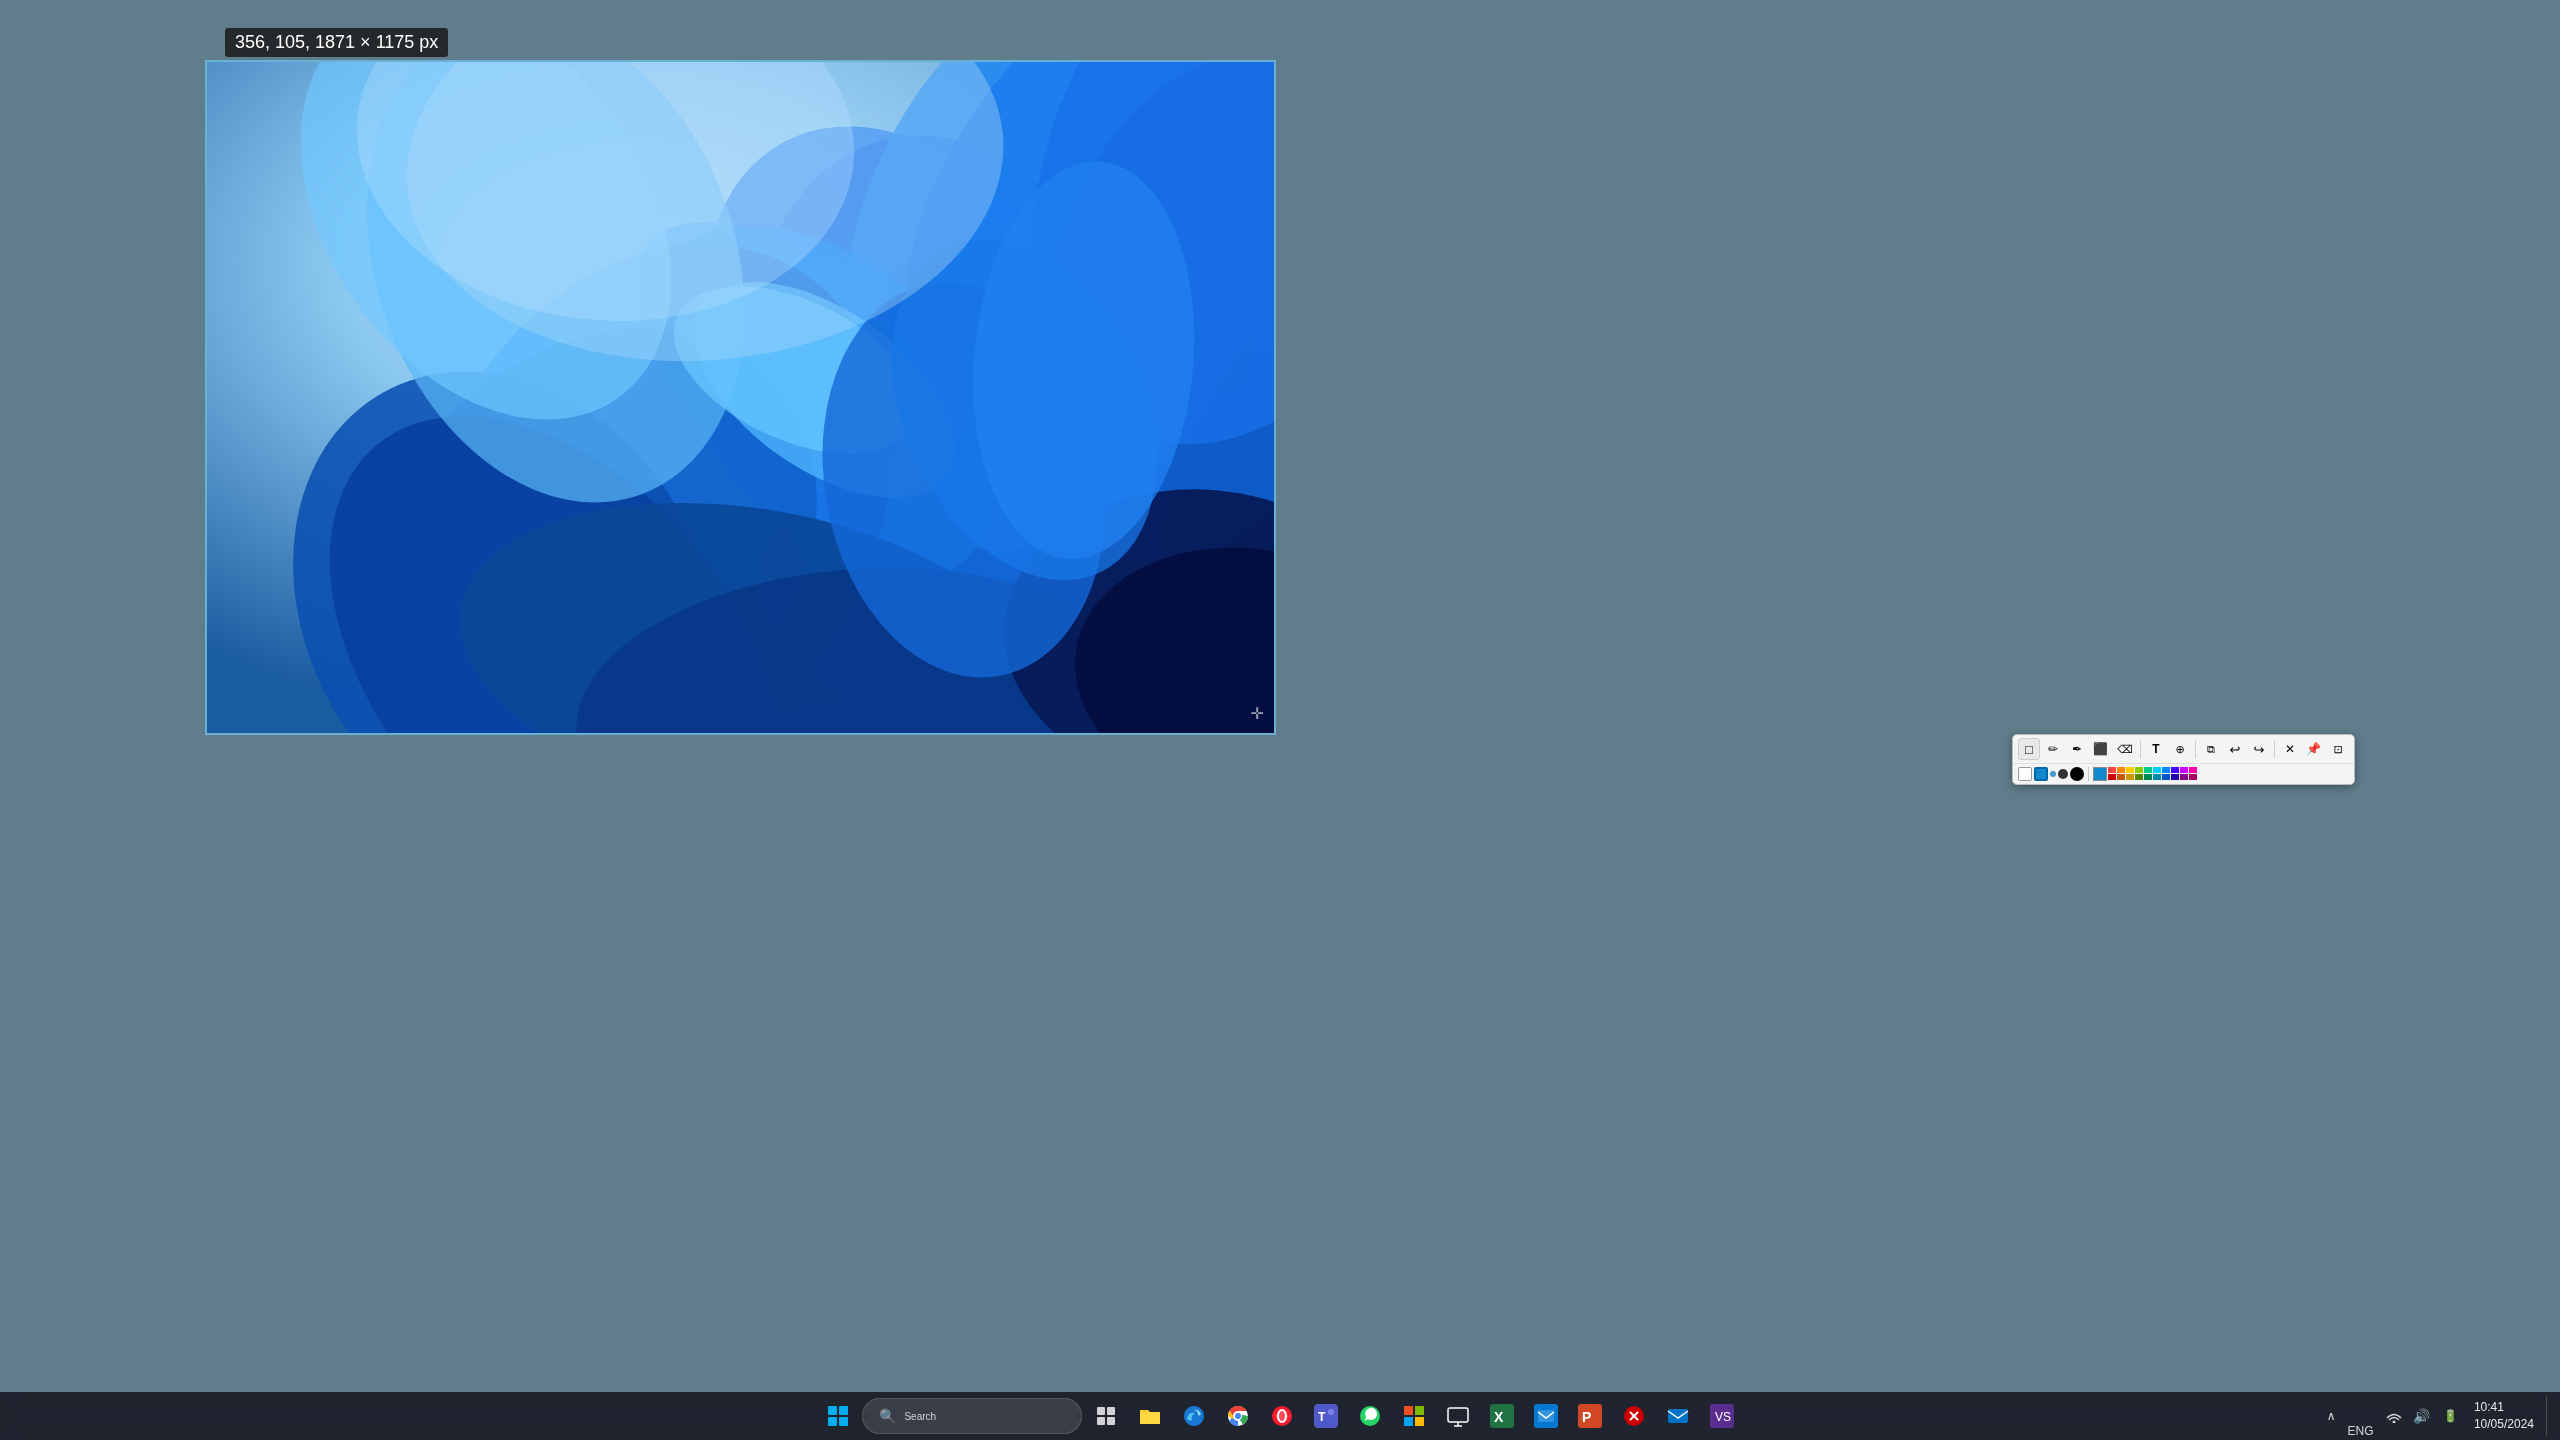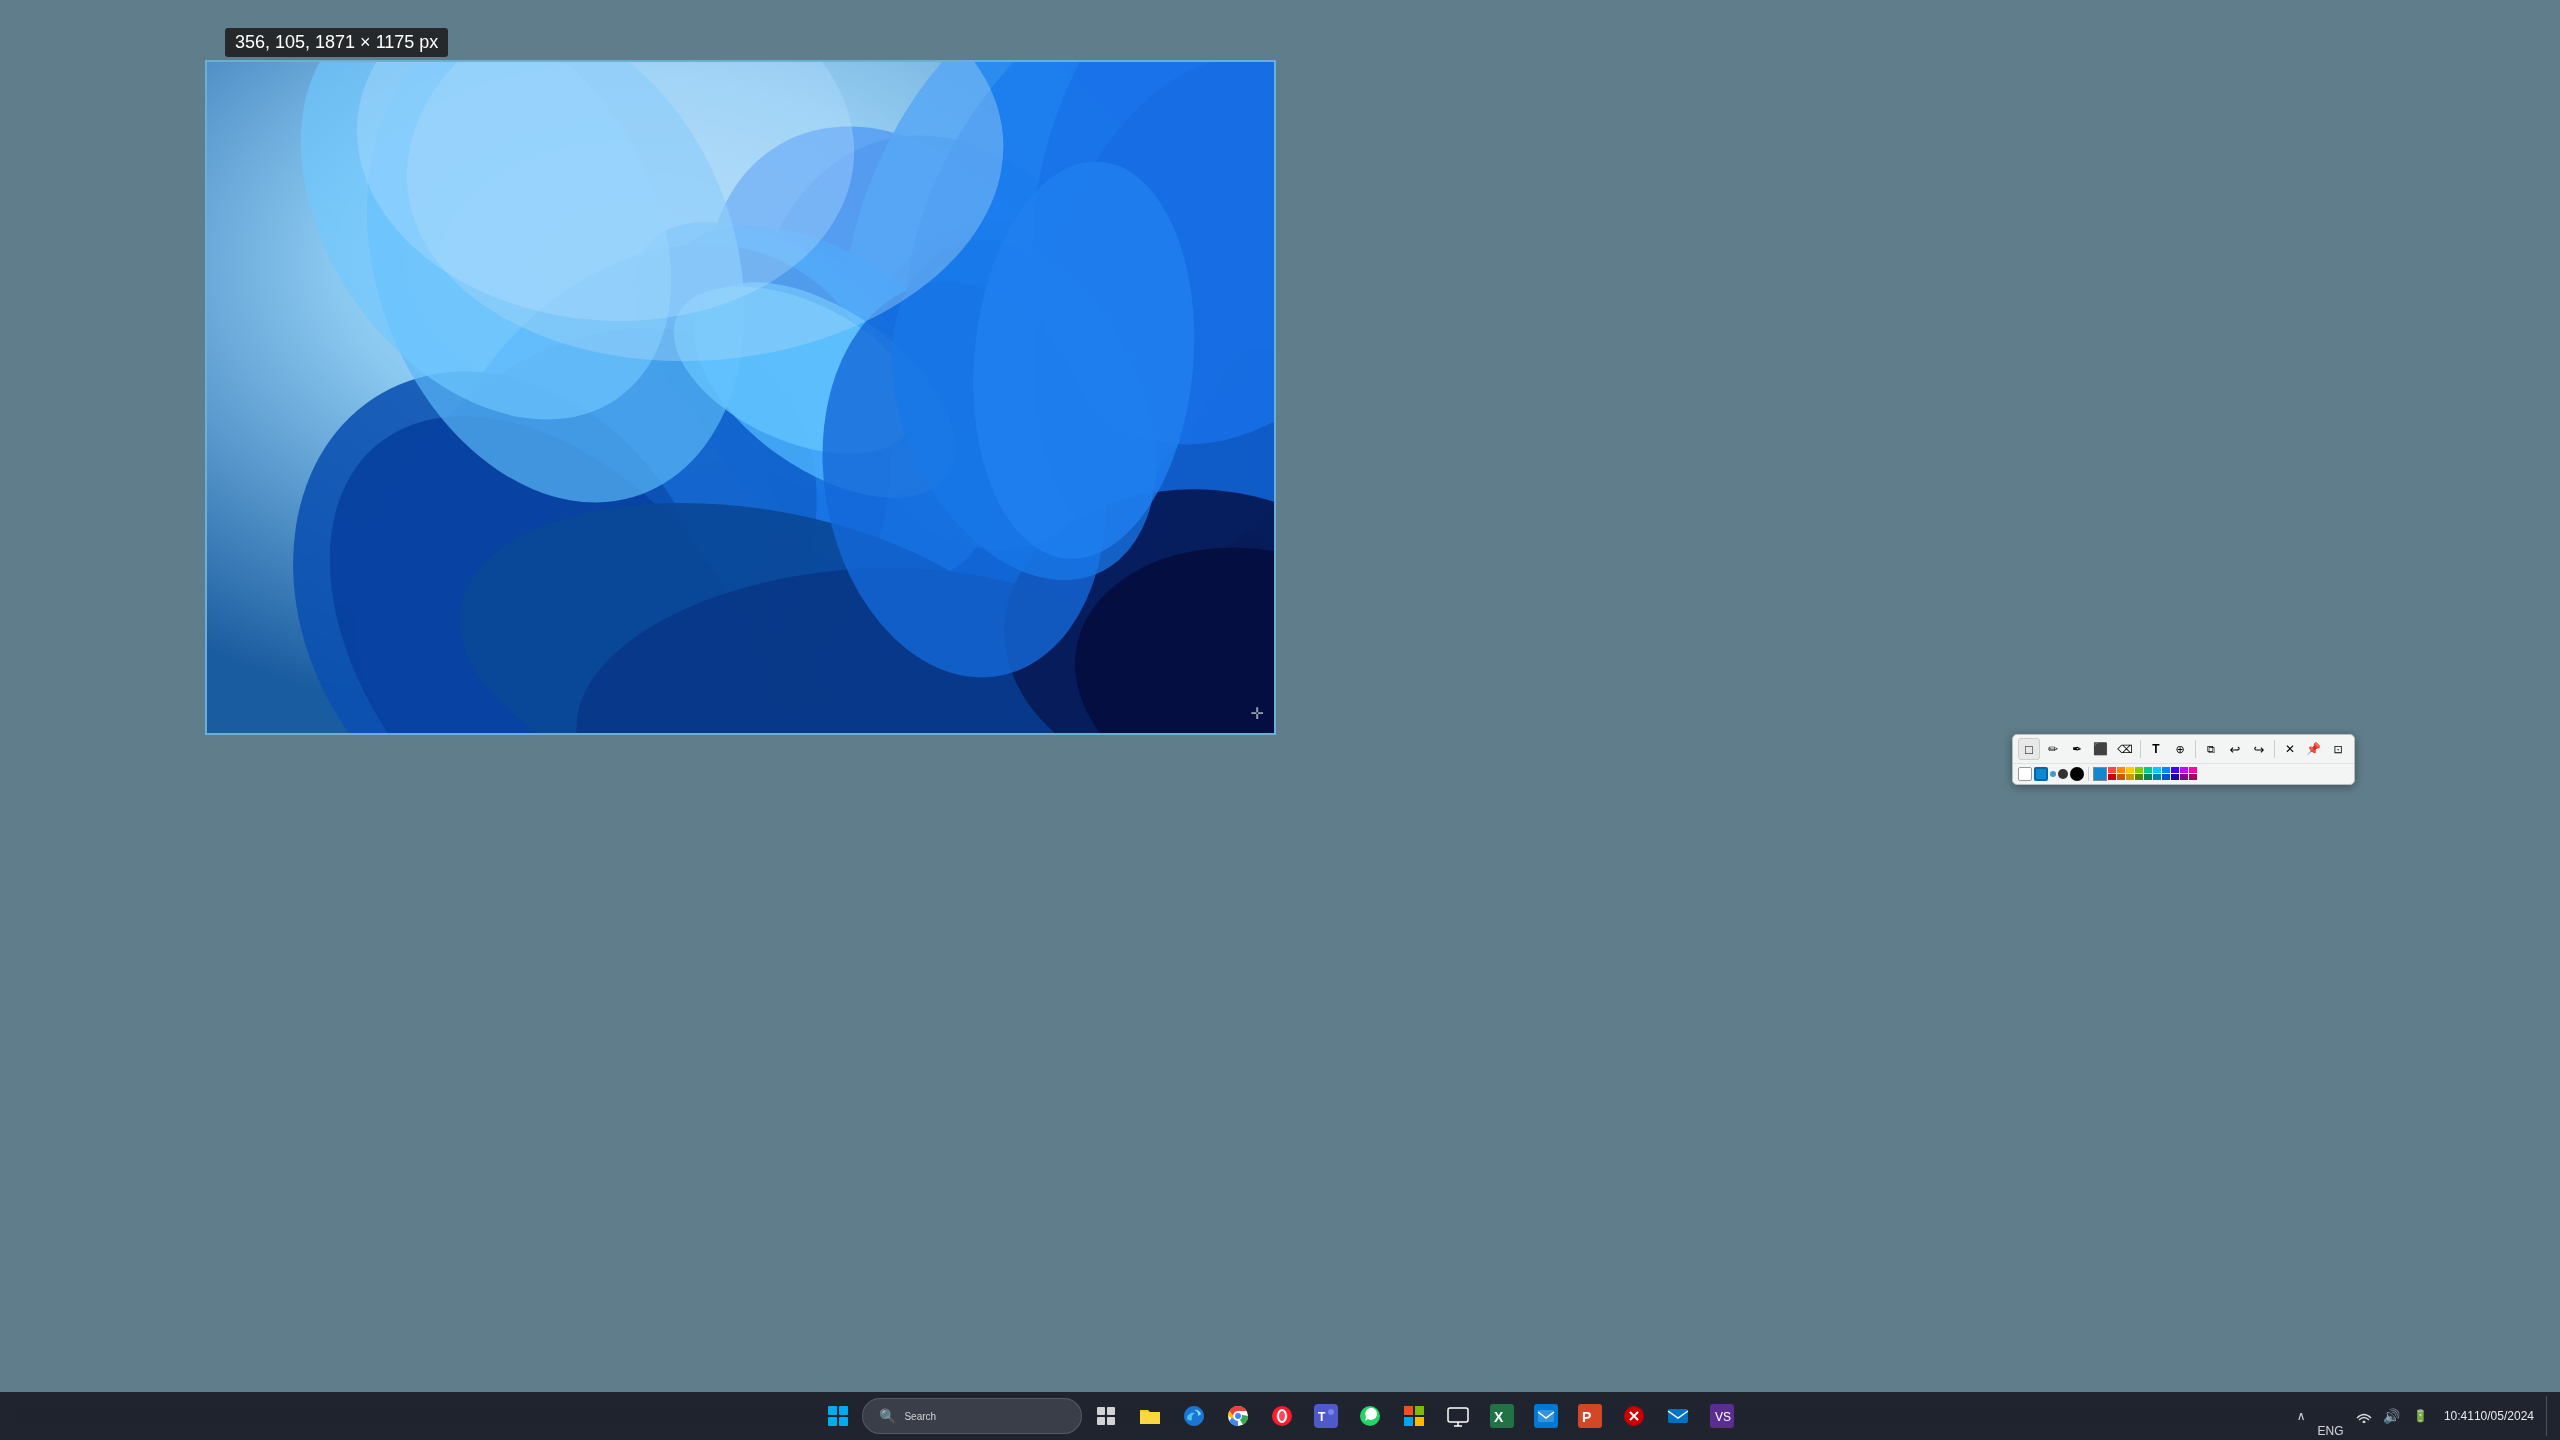--- a/index.html
+++ b/index.html
@@ -97,21 +97,21 @@
       height: 36px;
     }
 
     .search-bar span {
       color: rgba(255,255,255,0.75);
       font-size: 14px;
     }
 
     .clock {
       display: flex;
-      flex-direction: row;
+      flex-direction: column;
       align-items: flex-start;
       color: rgba(255,255,255,0.9);
       font-size: 12px;
       line-height: 1.4;
       padding: 0 8px;
       cursor: pointer;
     }
 
     
     .crosshair-dot {

